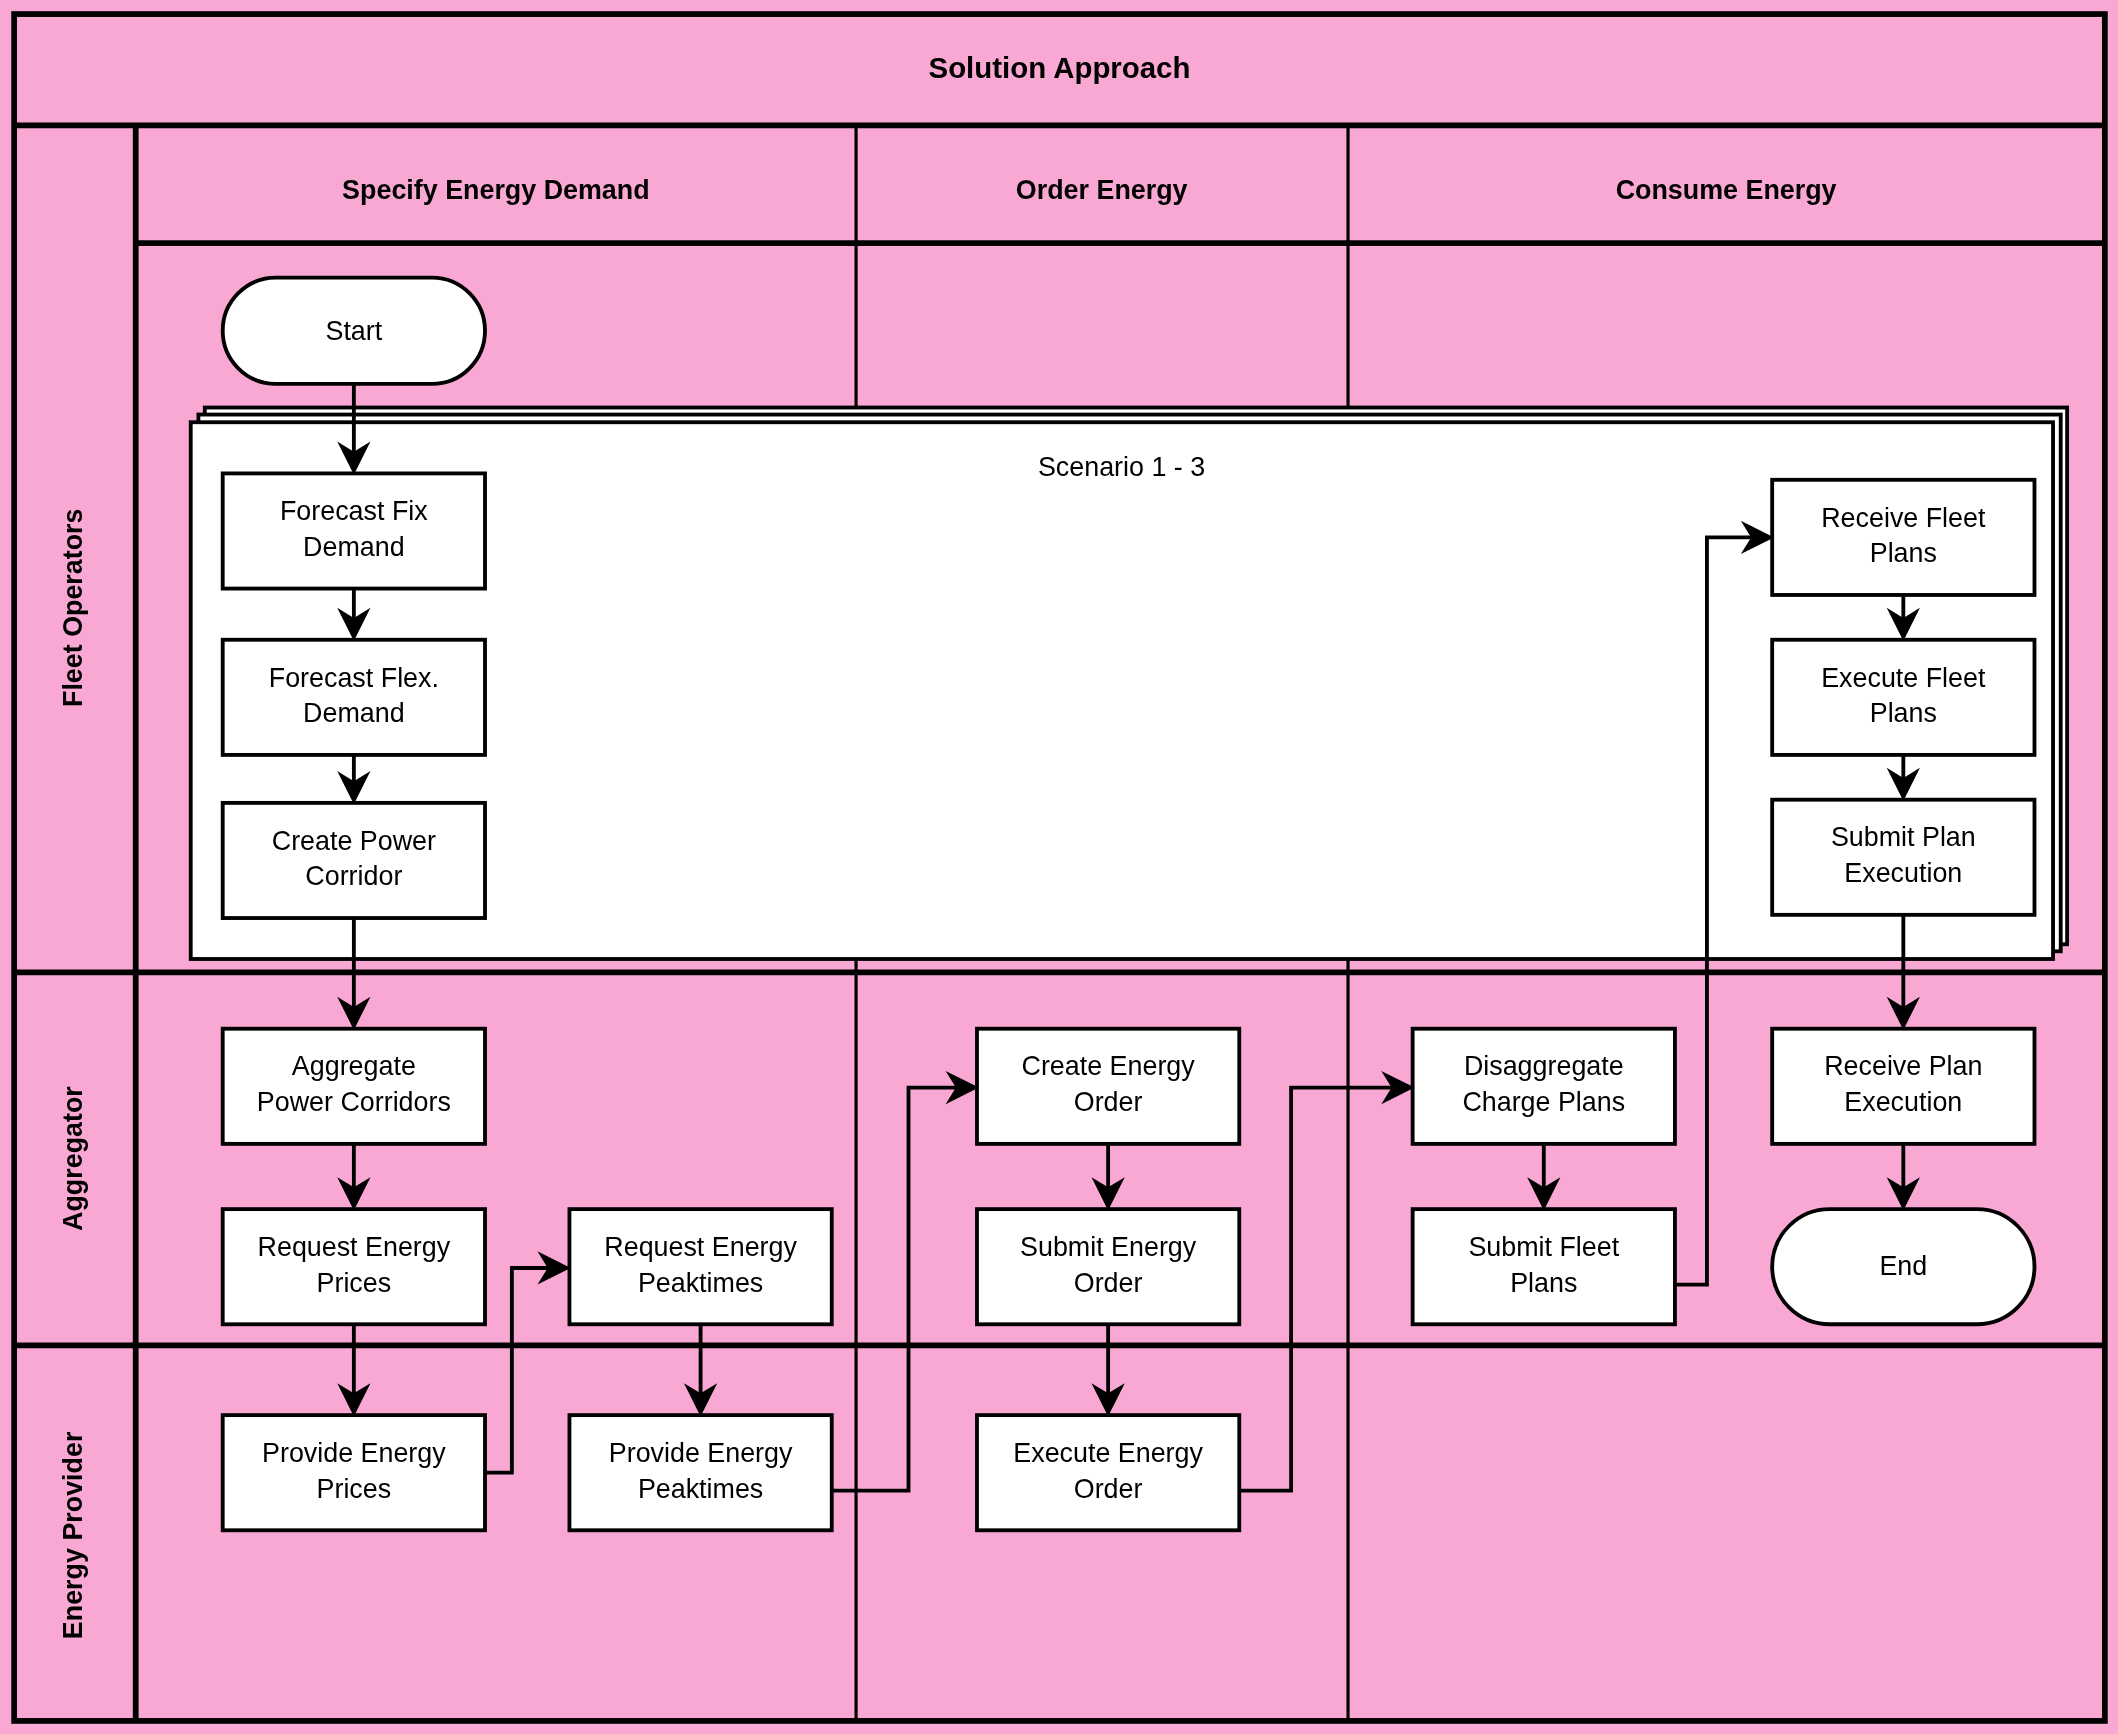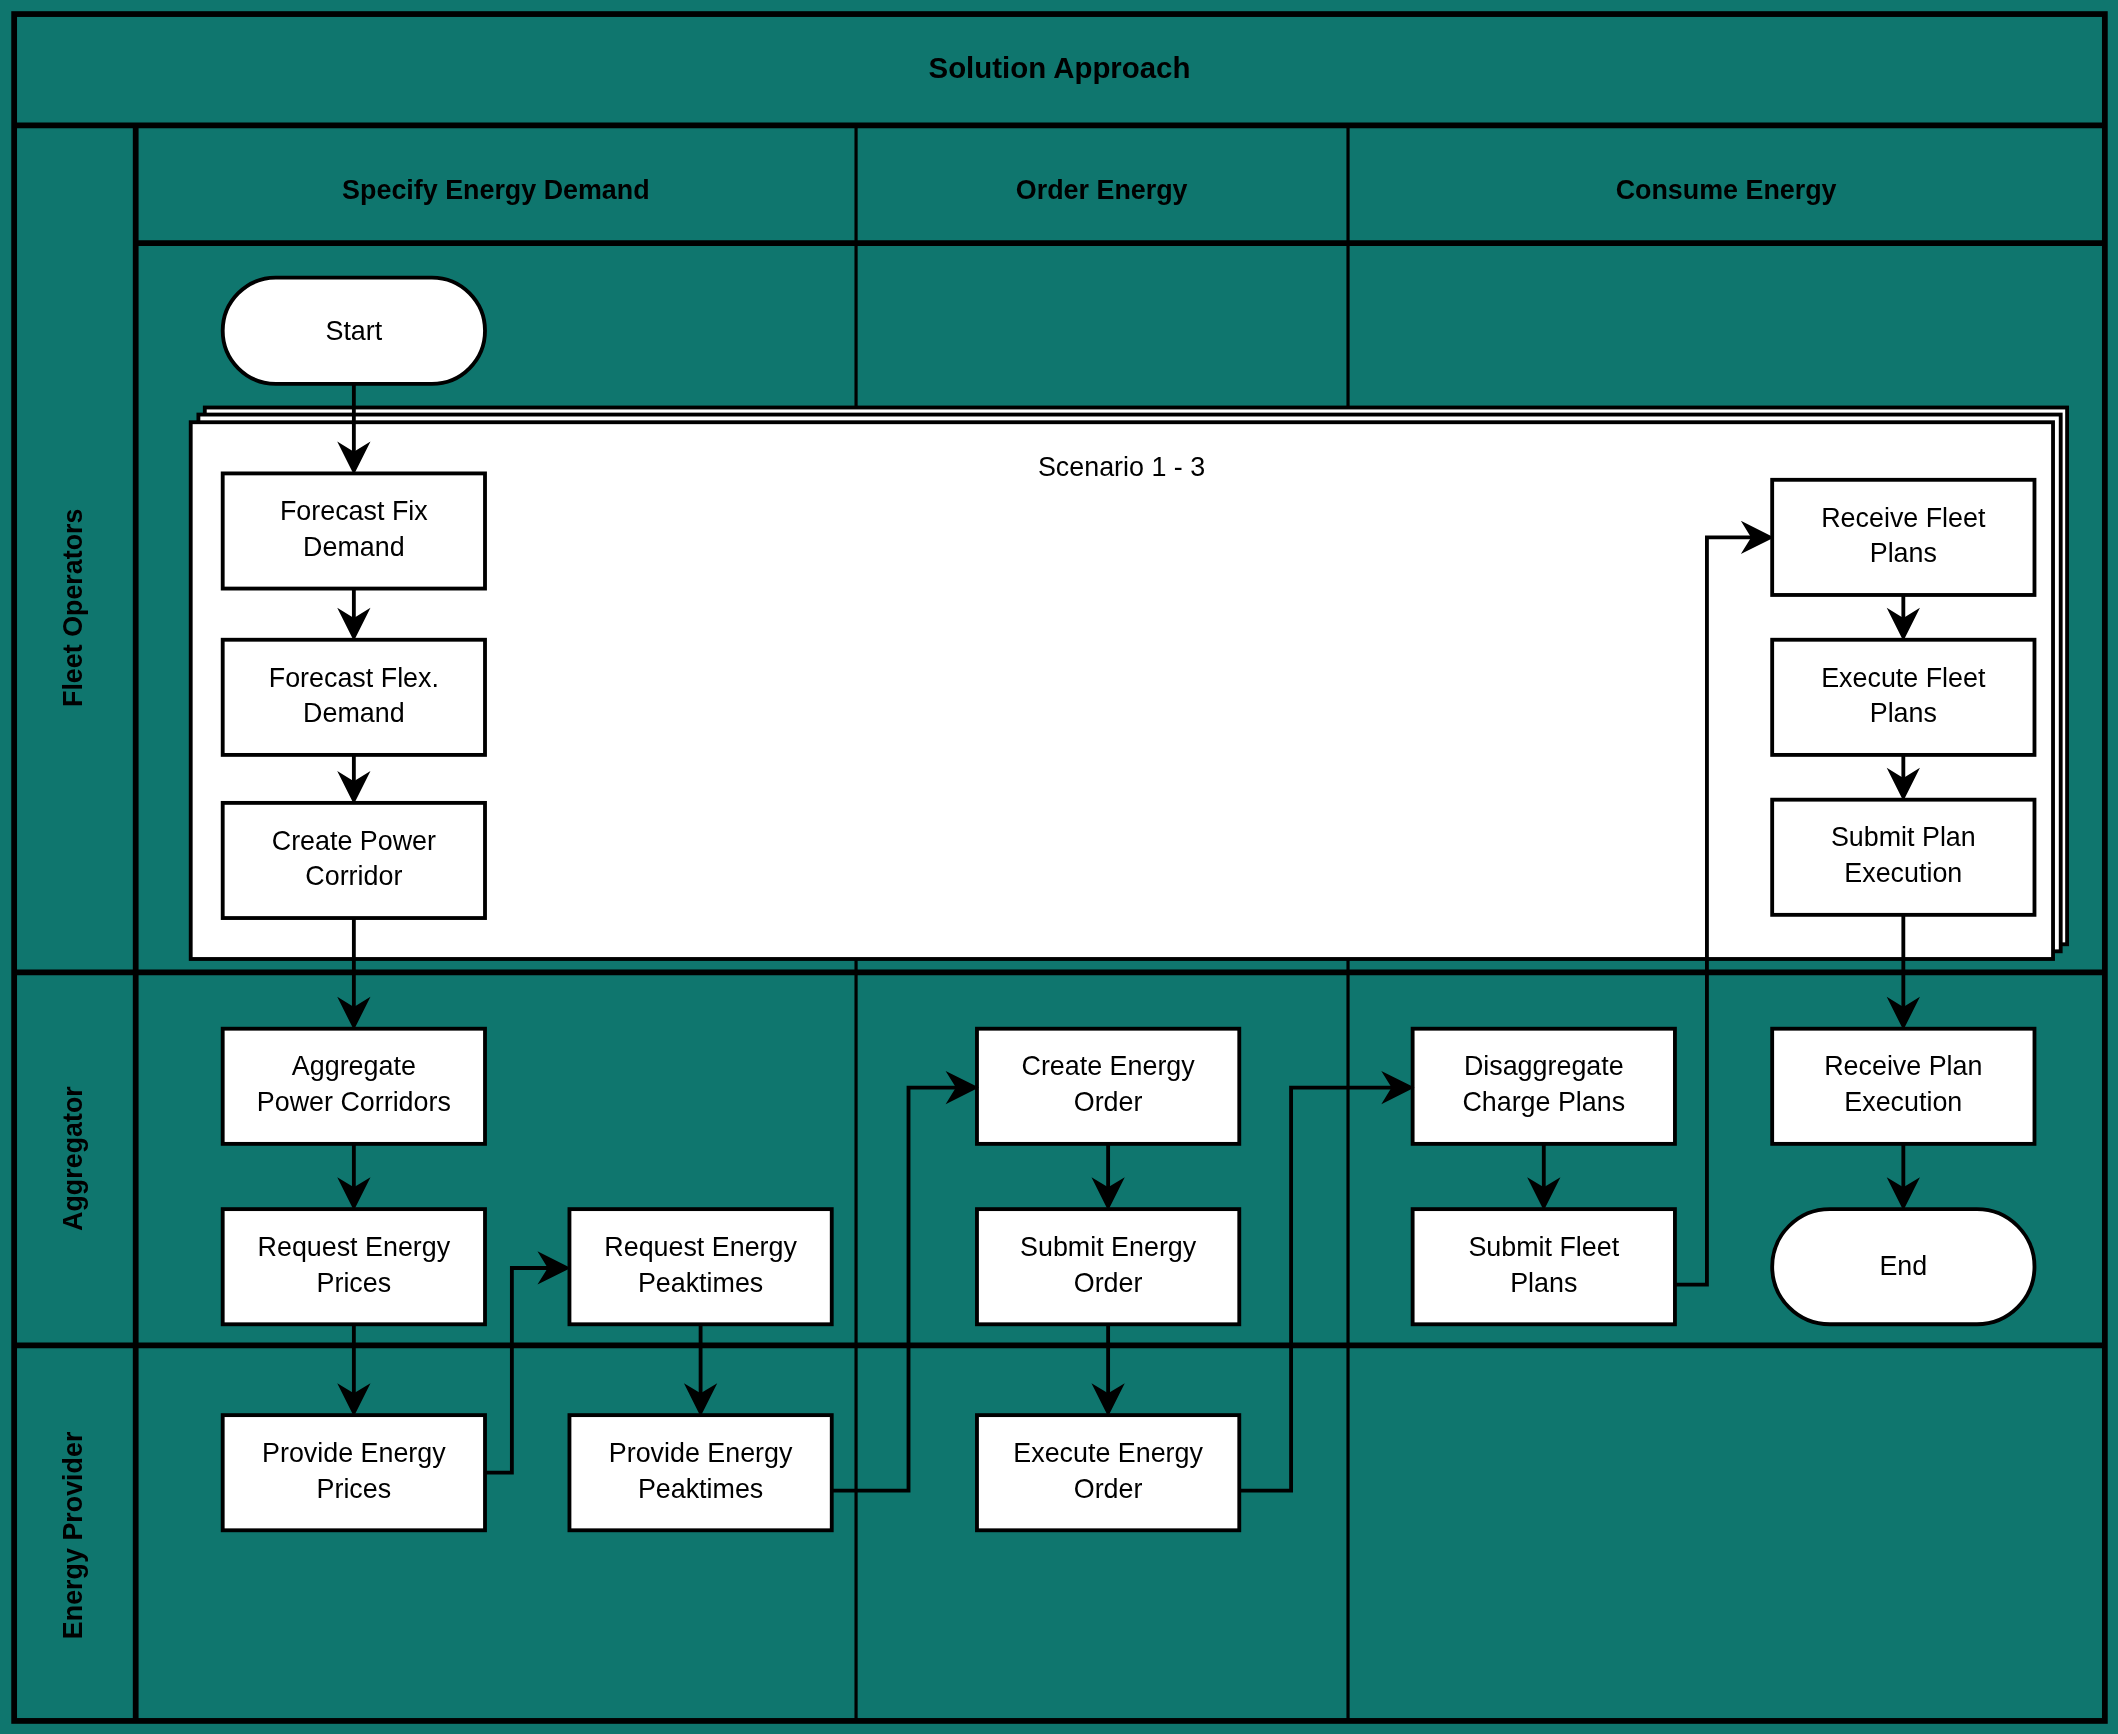--- a/index.html
+++ b/index.html
@@ -7,21 +7,21 @@
     padding: 0;
     background: #ffffff;
   }
   body {
     font-family: "Liberation Sans", sans-serif;
   }
   #canvas {
     position: relative;
     width: 2119px;
     height: 1735px;
-    background: #0f766e;
+    background: #f9a8d4;
     overflow: hidden;
   }
   svg#diagram {
     position: absolute;
     left: 0;
     top: 0;
     width: 2119px;
     height: 1735px;
   }
   .pool-border { fill: none; stroke: #000000; stroke-width: 9; }

